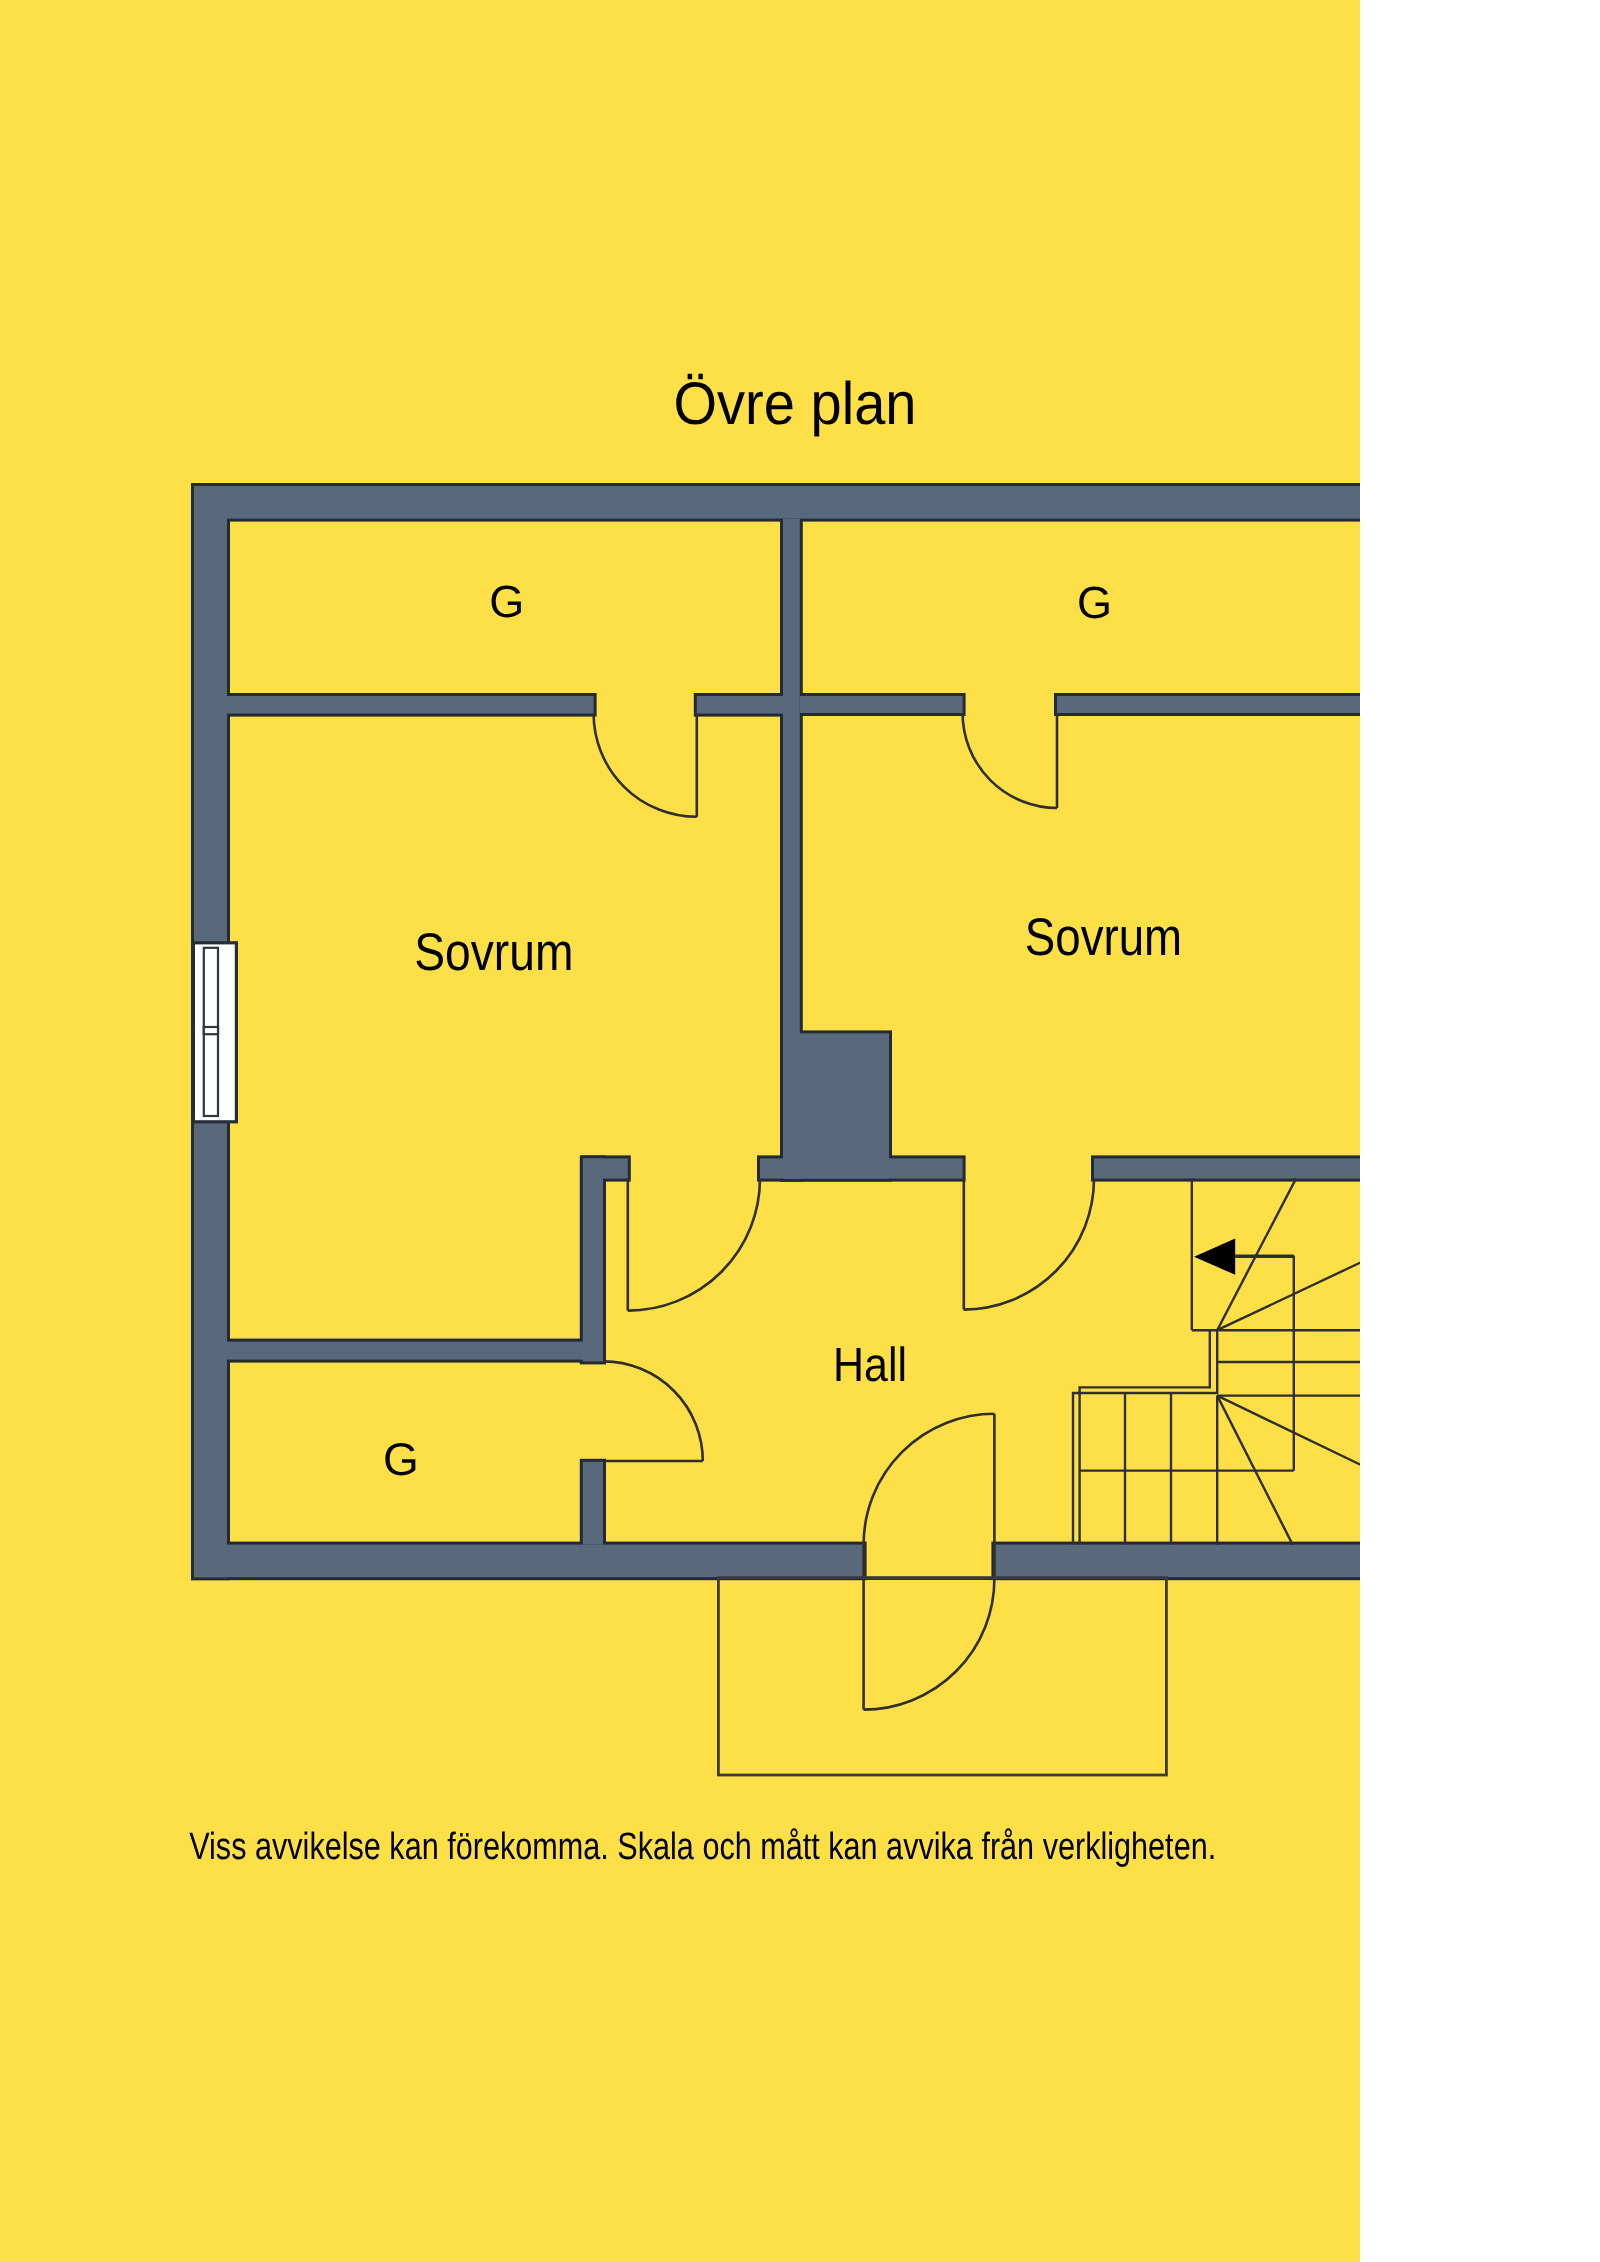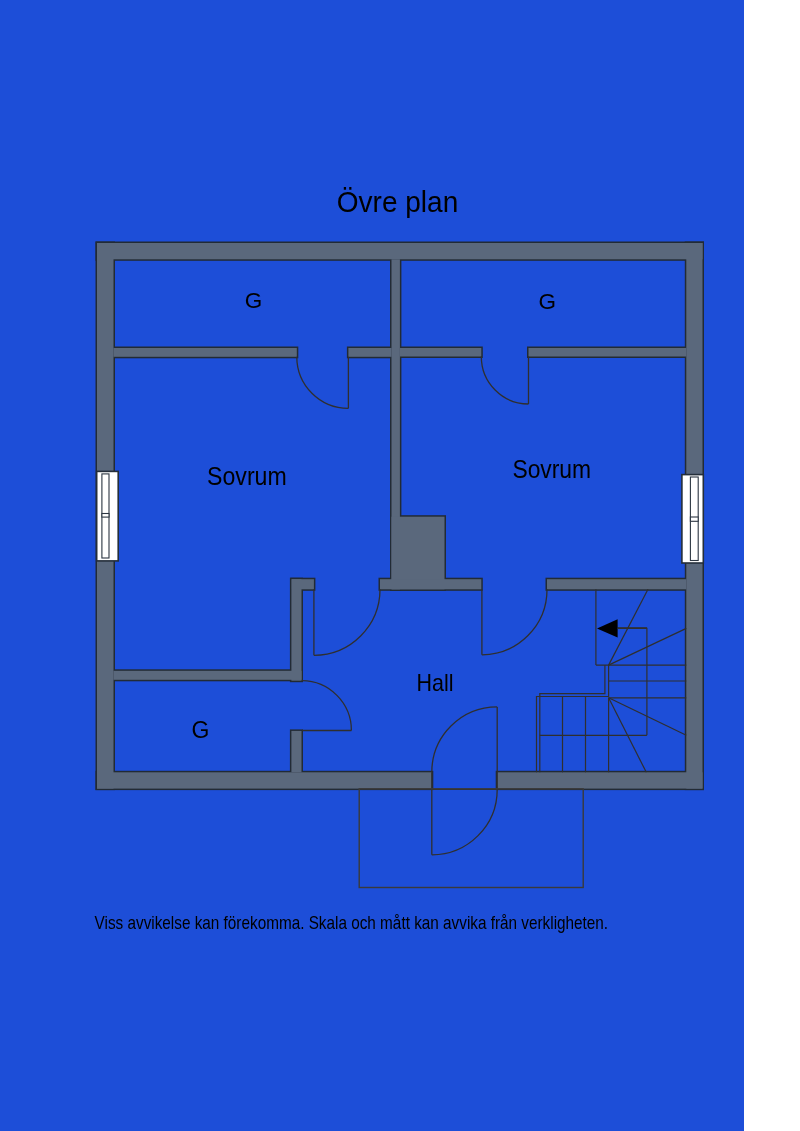--- a/index.html
+++ b/index.html
@@ -1,16 +1,16 @@
 <!DOCTYPE html>
 <html><head>
 <meta charset="utf-8">
 <style>
   html,body{margin:0;padding:0;background:#ffffff;}
-  .page{width:744px;height:1131px;position:relative;background:#1d4ed8;overflow:hidden;}
+  .page{width:680px;height:1131px;position:relative;background:#fde047;overflow:hidden;}
   text{font-family:"Liberation Sans", sans-serif;fill:#000;}
 </style>
 </head>
 <body>
 <div class="page">
 <svg width="800" height="1131" viewBox="0 0 800 1131" xmlns="http://www.w3.org/2000/svg">
 
 <text x="397.5" y="212" font-size="30" text-anchor="middle" textLength="121.5" lengthAdjust="spacingAndGlyphs">Övre plan</text>
 
 <g fill="#222b35" stroke="#222b35" stroke-width="3" stroke-linejoin="miter">

